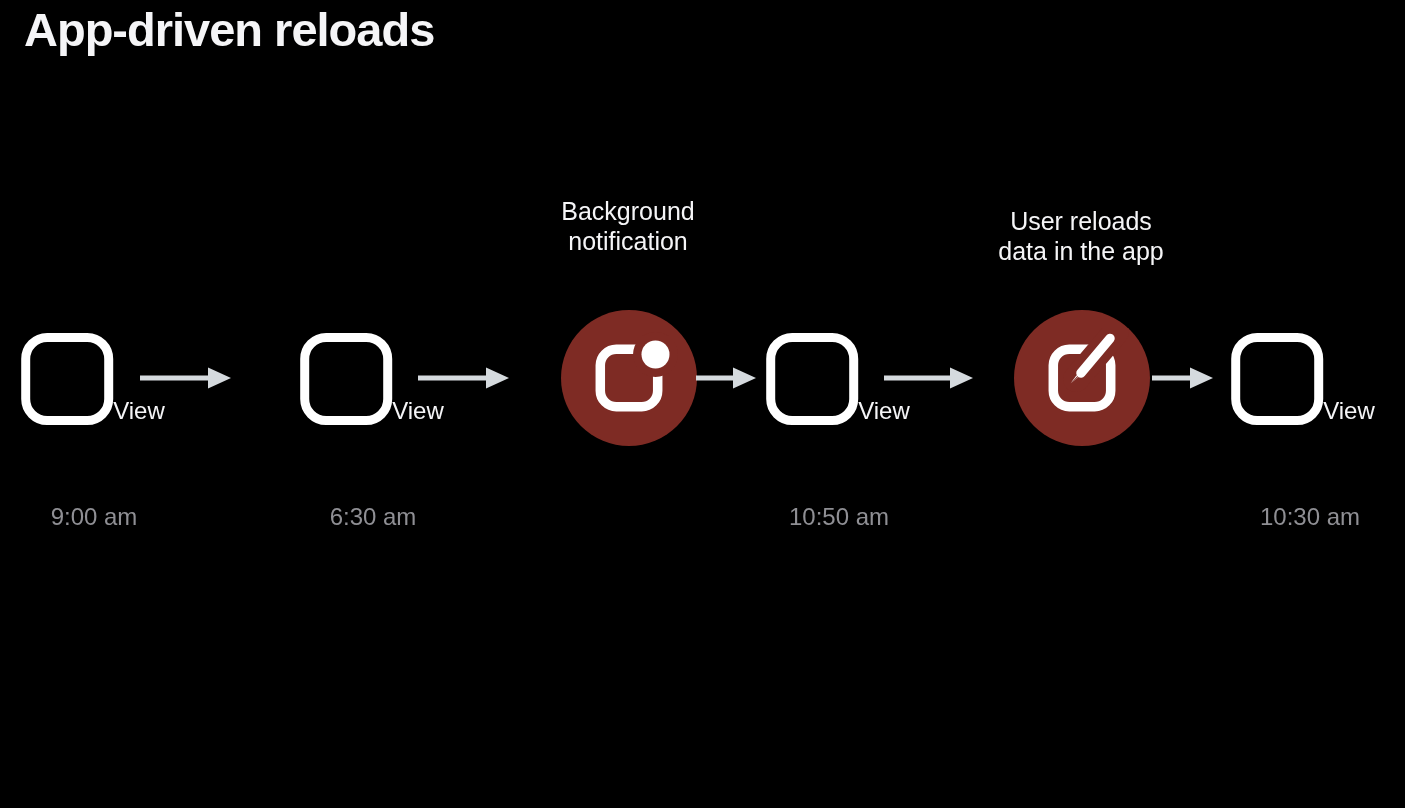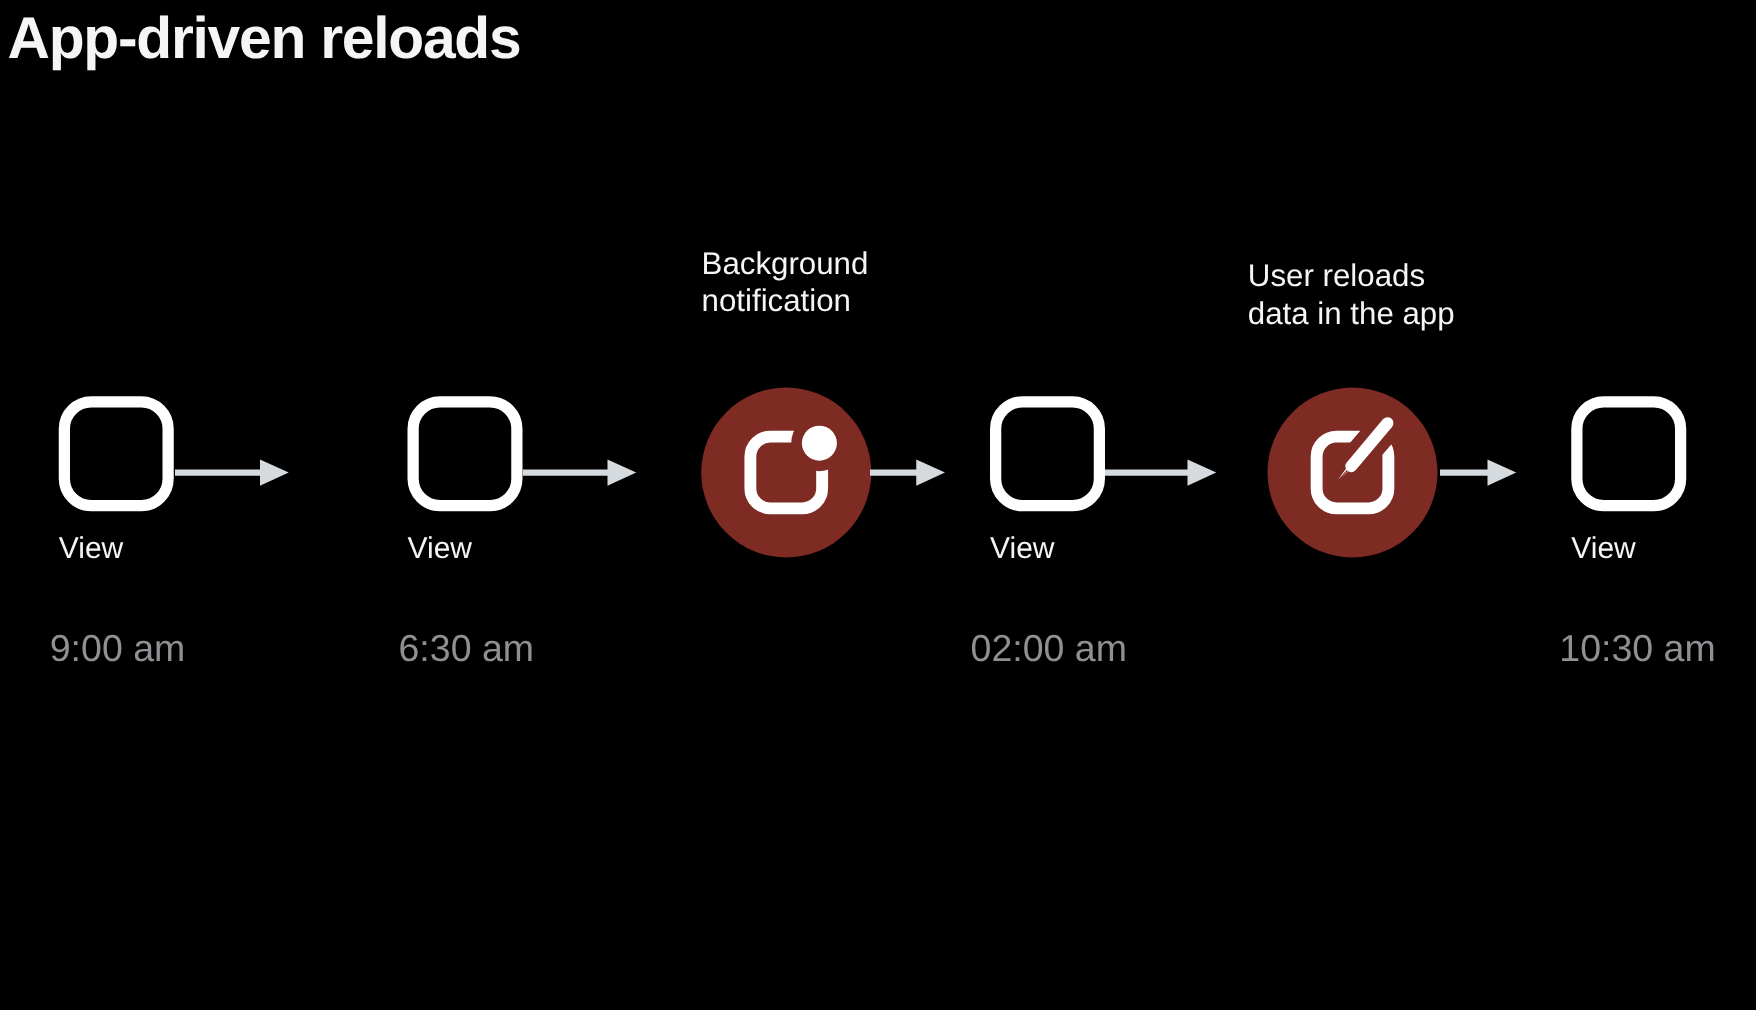--- a/index.html
+++ b/index.html
@@ -13,56 +13,56 @@
     height: 808px;
     overflow: hidden;
     font-family: "Liberation Sans", sans-serif;
     --red: #7e2b24;
     --arrow: #d5dade;
     --txt: #f5f5f7;
     --gray: #8f8f94;
   }
   .title {
     position: absolute;
-    left: 6px;
+    left: 24px;
     top: 2px;
     margin: 0;
     font-size: 47px;
     font-weight: 700;
     letter-spacing: -1px;
     color: var(--txt);
   }
   
   .vnode {
     position: absolute;
-    top: 317px;
+    top: 333px;
     transform: translateX(-50%);
     display: flex;
-    flex-direction: column;
-    align-items: flex-start;
+    flex-direction: row;
+    align-items: flex-end;
   }
   .vsquare {
     width: 92px;
     height: 92px;
     box-sizing: border-box;
     border: 9px solid #ffffff;
     border-radius: 26px;
     background: transparent;
   }
   .vlabel {
     margin-top: 16px;
     font-size: 24px;
     color: var(--txt);
     text-align: center;
   }
   .time {
     position: absolute;
     top: 503px;
     transform: translateX(-50%);
-    font-size: 30px;
+    font-size: 24px;
     color: var(--gray);
     white-space: nowrap;
     text-align: left;
   }
   
   .enode {
     position: absolute;
     top: 310px;
     transform: translateX(-50%);
     width: 136px;
@@ -76,21 +76,21 @@
   .enode svg {
     width: 100px;
     height: 100px;
   }
   .caption {
     position: absolute;
     transform: translateX(-50%);
     font-size: 25px;
     line-height: 30px;
     color: var(--txt);
-    text-align: left;
+    text-align: center;
     white-space: pre-line;
   }
   .arrow {
     position: absolute;
     top: 366px;
     height: 24px;
   }
 </style>
 </head>
 <body>
@@ -133,21 +133,21 @@
 
   <svg class="arrow" style="left:696px" width="60" height="24">
     <line x1="0" y1="12" x2="41" y2="12" stroke="#d5dade" stroke-width="5"></line>
     <polygon points="37,1.5 60,12 37,22.5" fill="#d5dade"></polygon>
   </svg>
 
   <div class="vnode" style="left:838px">
     <div class="vsquare"></div>
     <div class="vlabel">View</div>
   </div>
-  <div class="time" style="left:839px">02:00 am</div>
+  <div class="time" style="left:839px">10:50 am</div>
 
   <svg class="arrow" style="left:884px" width="89" height="24">
     <line x1="0" y1="12" x2="70" y2="12" stroke="#d5dade" stroke-width="5"></line>
     <polygon points="66,1.5 89,12 66,22.5" fill="#d5dade"></polygon>
   </svg>
 
   <div class="caption" style="left:1081px; top:206px">User reloads
 data in the app</div>
   <div class="enode" style="left:1082px">
     <svg viewBox="0 0 100 100">

